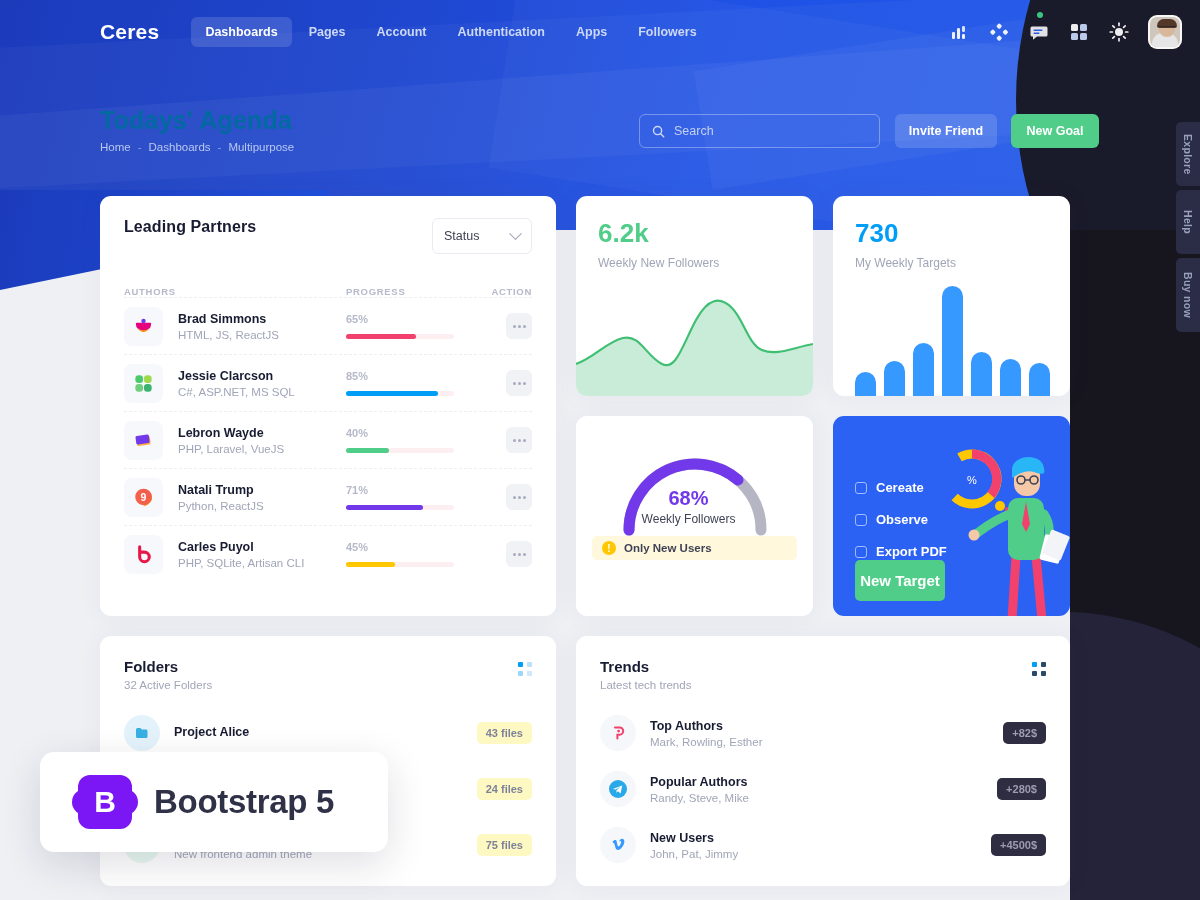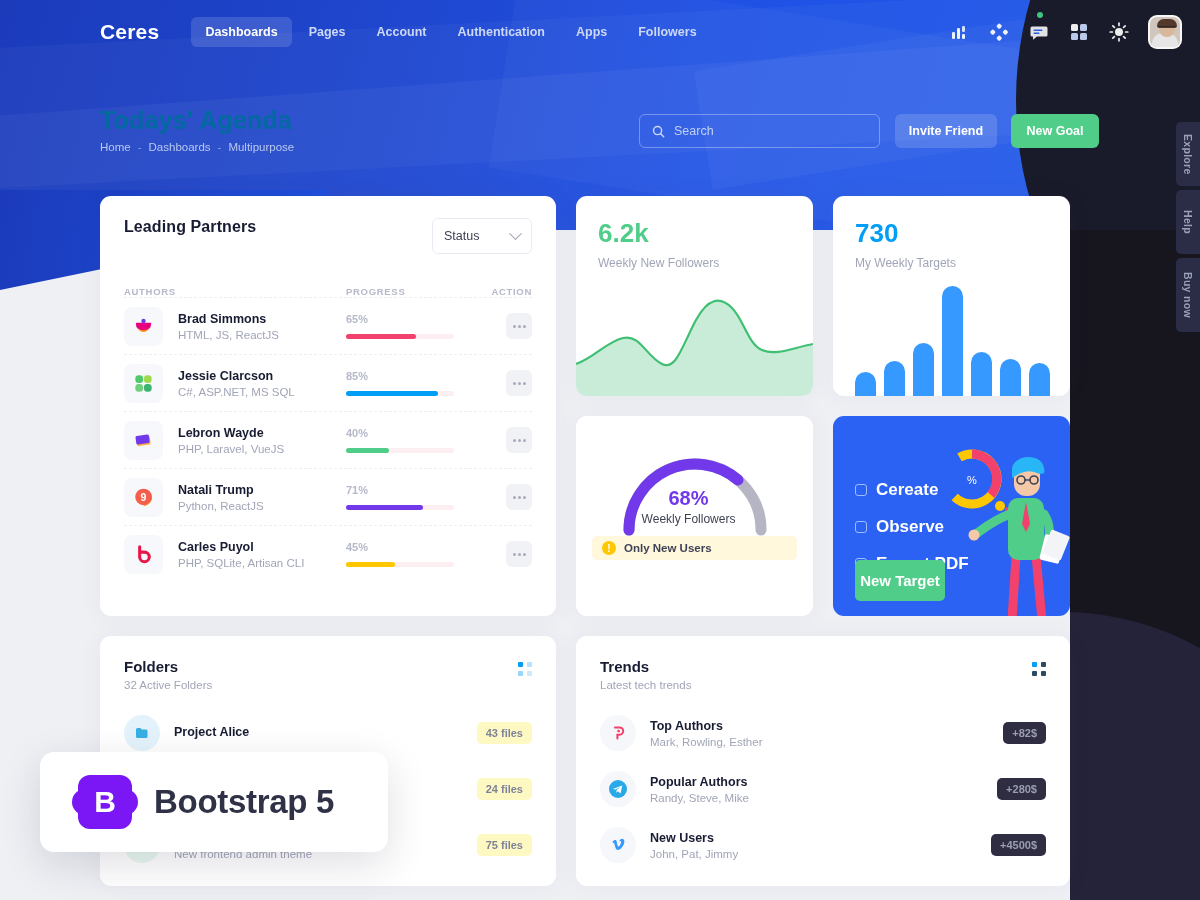--- a/index.html
+++ b/index.html
@@ -198,21 +198,21 @@
     background:#fff8dd; display:flex; align-items:center; gap:8px; padding:0 10px;
   }
   .gauge-note .ico { width:14px; height:14px; border-radius:50%; background:#ffc700; color:#fff; font-size:10px; font-weight:bold; display:flex;align-items:center;justify-content:center; }
   .gauge-note span { font-size:11.5px; font-weight:bold; color:#3f4254; }
 
   
   .target-card { width:237px; height:200px; background:#2b62f4; border-radius:11px; position:relative; overflow:hidden; }
   .tlist { position:absolute; left:22px; top:64px; }
   .titem { display:flex; align-items:center; gap:9px; margin-bottom:17px; }
   .tbox { width:12px; height:12px; border:1.6px solid #9fbcff; border-radius:3px; }
-  .titem span { color:#fff; font-size:17px; font-weight:bold; }
+  .titem span { color:#fff; font-size:13px; font-weight:bold; }
   .tbtn {
     position:absolute; left:22px; top:144px; width:90px; height:41px; background:#50cd89;
     border-radius:5px; color:#fff; font-size:15px; font-weight:600;
     display:flex; align-items:center; justify-content:center; cursor:pointer;
   }
   .illus { position:absolute; right:-4px; top:8px; }
 
   
   .bottomrow { display:flex; gap:20px; margin-top:20px; }
   .folders { width:456px; height:250px; padding:22px 24px; position:relative; overflow:hidden; }

